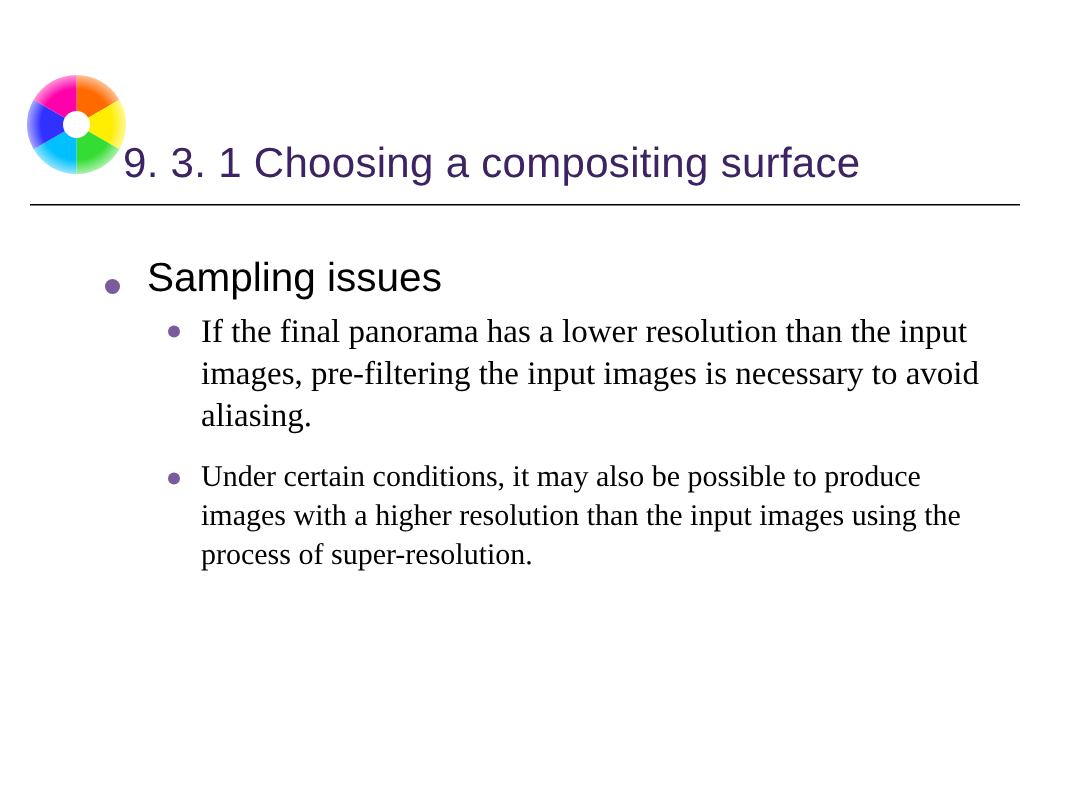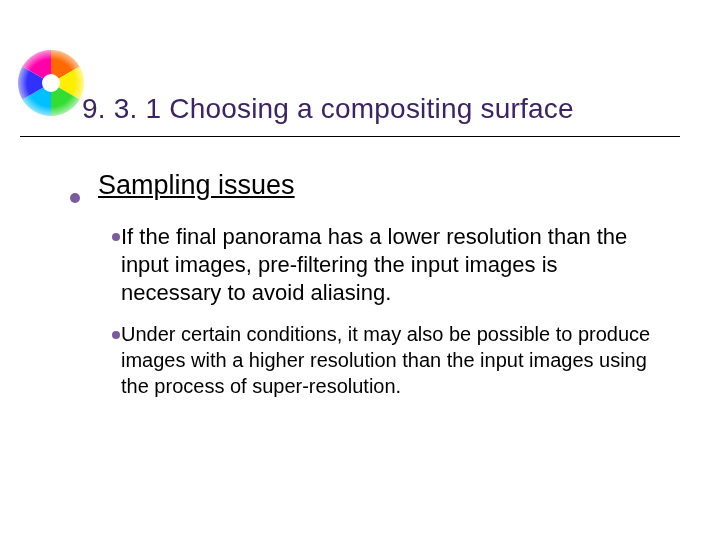--- a/index.html
+++ b/index.html
@@ -47,24 +47,23 @@
     border-top: 1.5px solid #000;
   }
   .content {
     position: absolute;
     left: 70px;
     top: 168px;
     right: 60px;
   }
   .lvl1 {
     display: flex;
-    align-items: flex-end;
+    align-items: center;
     gap: 18px;
-    margin-bottom: 20px;
-    text-decoration: underline;
+    margin-bottom: 4px;
   }
   .lvl1 .dot {
     width: 10px;
     height: 10px;
     background: #7a5c9e;
     border-radius: 50%;
     margin-top: 12px;
     flex: 0 0 auto;
   }
   .lvl1-text {
@@ -72,22 +71,23 @@
     line-height: 1.28;
     color: #000;
   }
   .lvl2-list {
     margin-left: 42px;
     margin-top: 2px;
   }
   .lvl2 {
     display: flex;
     align-items: flex-start;
-    gap: 1px;
+    gap: 14px;
     margin-bottom: 14px;
+    font-family: Liberation Serif, serif;
   }
   .lvl2 .dot {
     width: 8px;
     height: 8px;
     background: #7a5c9e;
     border-radius: 50%;
     margin-top: 10px;
     flex: 0 0 auto;
   }
   .lvl2-text-a {

